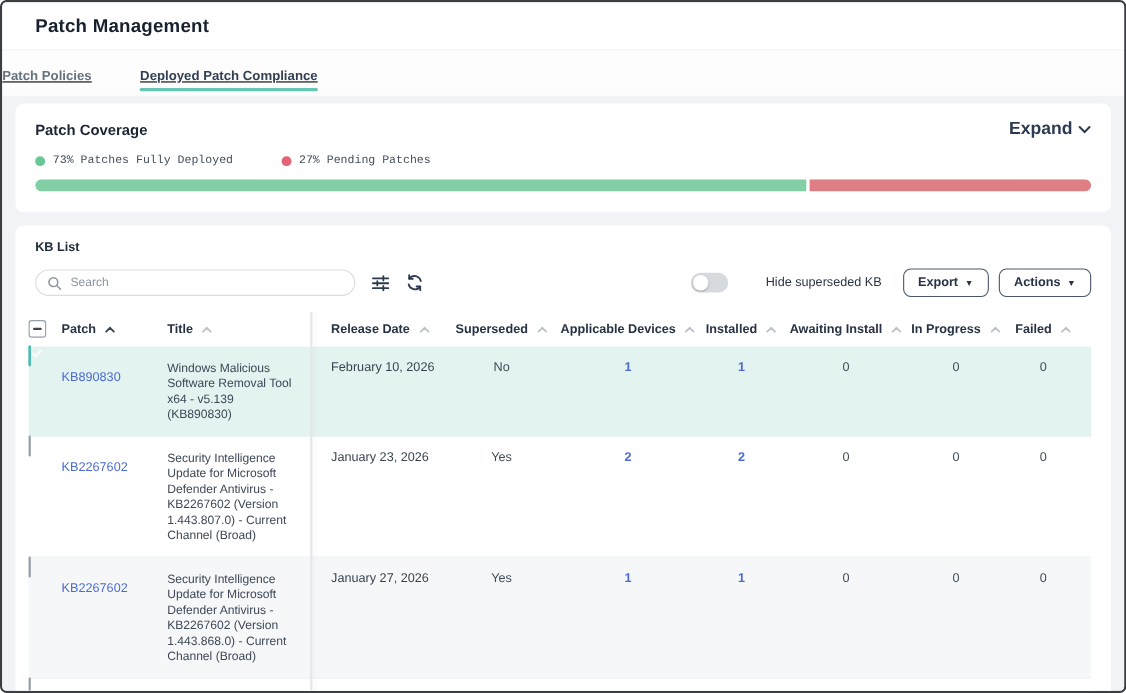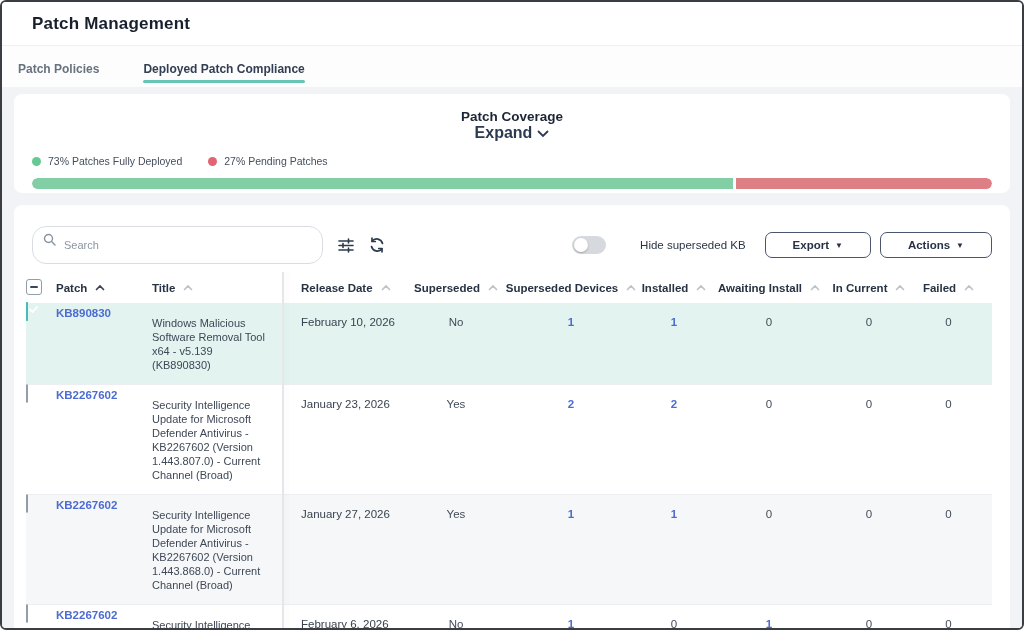--- a/index.html
+++ b/index.html
@@ -4,71 +4,71 @@
 <style>
   * { margin:0; padding:0; box-sizing:border-box; }
   html,body { width:1024px; height:630px; font-family:"Liberation Sans", sans-serif; background:#fff; }
   .frame { width:1024px; height:630px; border:2px solid #3a3d42; border-radius:6px; overflow:hidden; background:#fff; display:flex; flex-direction:column; }
 
   
   .topbar { height:44px; background:#fff; padding:12px 0 0 30px; border-bottom:1px solid #eef0f3; flex:none; }
   .page-title { font-size:17px; font-weight:bold; color:#18202e; letter-spacing:.2px; }
 
   
-  .tabbar { height:41px; background:#fdfdfe; display:flex; align-items:flex-end; padding-left:16px; gap:44px; flex:none; }
+  .tabbar { height:41px; background:#fdfdfe; display:flex; align-items:flex-end; gap:44px; flex:none;text-decoration:underline; }
   .tab { font-size:12px; font-weight:bold; color:#67727f; padding-bottom:11px; cursor:pointer; position:relative; }
   .tab.active { color:#323e52; }
   .tab.active::after { content:""; position:absolute; left:0; right:0; bottom:4px; height:3px; border-radius:2px; background:#68c5b5; }
 
   
   .content { flex:1; background:#f2f3f6; overflow:hidden; }
   .card { background:#fff; border-radius:8px; margin:0 12px; }
 
   
   .coverage { margin-top:7px; height:99px; padding:15px 18px 0; position:relative; }
-  .cov-head { display:flex; justify-content:space-between; align-items:center;flex-direction:column; }
+  .cov-head { display:flex; justify-content:space-between; align-items:center; }
   .cov-title { font-size:13.5px; font-weight:bold; color:#1c2533; }
   .expand { display:flex; align-items:center; gap:5px; font-size:16px; font-weight:bold; color:#2c3a52; cursor:pointer; }
-  .legend { display:flex; gap:26px; margin-top:13px; align-items:flex-end; }
+  .legend { display:flex; gap:44px; margin-top:13px; align-items:flex-end;font-family:Liberation Mono, monospace; }
   .legend-item { display:flex; align-items:center; gap:7px; font-size:10.5px; color:#444f5c; }
   .dot { width:9px; height:9px; border-radius:50%; flex:none; }
   .bar { margin-top:11px; height:11px; border-radius:6px; display:flex; gap:3px; overflow:hidden; }
   .bar-seg { height:100%; }
   .bar-seg.deployed { border-radius:6px 0 0 6px; }
   .bar-seg.pending { border-radius:0 6px 6px 0; flex:1; }
 
   
   .kbcard { margin-top:12px; border-radius:8px 8px 0 0; height:428px; padding:14px 18px 0; position:relative; overflow:hidden; }
   .kb-title { font-size:11.5px; font-weight:bold; color:#222c3a; }
   .controls { display:flex; align-items:center; margin-top:12px; height:28px; }
-  .search-wrap { position:relative; width:291px; height:38px;text-decoration:underline; }
+  .search-wrap { position:relative; width:291px; height:24px;text-decoration:underline; }
   .search-input { width:100%; height:100%; border:1px solid #d9dde3; border-radius:14px; padding:0 10px 0 31px; font-size:11px; color:#333; outline:none; font-family:"Liberation Sans", sans-serif; background:#fff; }
   .search-input::placeholder { color:#8b95a0; }
   .search-icon { position:absolute; left:11px; top:6px; }
   .icon-btn { margin-left:15px; cursor:pointer; display:flex; align-items:center; }
   .spacer { flex:1; }
   .toggle { width:34px; height:18px; border-radius:9px; background:#d6dade; position:relative; cursor:pointer; flex:none; }
   .toggle .knob { position:absolute; left:2px; top:2px; width:14px; height:14px; border-radius:50%; background:#fff; box-shadow:0 1px 2px rgba(0,0,0,.25); }
   .toggle-label { font-size:11.5px; color:#2b3545; margin:0 10px 0 9px; white-space:nowrap;padding-left:25px; }
-  .btn { display:flex; align-items:center; gap:6px; border:1px solid #4a566e; border-radius:7px; background:#fff; padding:0 27px; height:26px; font-size:11.5px; font-weight:bold; color:#273247; cursor:pointer; margin-left:9px; white-space:nowrap; font-family:"Liberation Sans", sans-serif; }
+  .btn { display:flex; align-items:center; gap:6px; border:1px solid #4a566e; border-radius:7px; background:#fff; padding:0 13px; height:26px; font-size:11.5px; font-weight:bold; color:#273247; cursor:pointer; margin-left:9px; white-space:nowrap; font-family:"Liberation Sans", sans-serif; }
   .caret { font-size:8px; position:relative; top:0px; }
 
   
   .table { margin-top:13px; position:relative; margin-left:-6px; }
   .col-divider { position:absolute; left:256px; top:0; bottom:-300px; width:2px; background:#e4e6ea; box-shadow:3px 0 4px rgba(0,0,0,.04); z-index:3; }
   .trow { display:grid; grid-template-columns:30px 96px 124px 135px 90px 140px 66px 124px 76px 83px; position:relative; }
   .thead { height:31px; align-items:center; }
   .th { font-size:11.5px; font-weight:bold; color:#273243; display:flex; align-items:center; gap:8px; cursor:pointer; white-space:nowrap; }
   .th.c { justify-content:center; }
   .th.rel { padding-left:25px; }
   .sort { flex:none; display:flex; }
   .cell { font-size:11.5px; color:#424c59; padding-top:13px; }
   .cell.c { text-align:center; }
   .cell.rel { padding-left:25px; color:#39434f; }
-  .patch-link { font-size:11.5px; font-weight:bold; color:#4c6bd3; padding-top:4px; cursor:pointer; }
+  .patch-link { font-size:11.5px; font-weight:normal; color:#4c6bd3; padding-top:22px; cursor:pointer; }
   .title-cell { font-size:11px; color:#3e4856; line-height:14px; padding:13px 10px 12px 0; }
   .num-link { color:#4c6bd3; font-weight:bold; cursor:pointer; }
   .row { border-bottom:1px solid #eceef1; background:#fff; min-height:70px; }
   .row.sel { background:#e2f3f0; }
   .row.alt { background:#f6f7f9; }
 
   
   .cbox { width:16px; height:16px; border-radius:3px; border:1.5px solid #939da9; background:#fff; position:relative; cursor:pointer; margin-top:-1px; }
   .cbox.row-cb { margin-top:12px; }
   .cbox.indet::after { content:""; position:absolute; left:3px; right:3px; top:6px; height:2px; background:#3c4654; border-radius:1px; }
@@ -112,20 +112,21 @@
           <span>27% Pending Patches</span>
         </div>
       </div>
       <div class="bar">
         <div class="bar-seg deployed" id="bar-deployed" style="width: 73%; background: rgb(130, 207, 166);"></div>
         <div class="bar-seg pending" id="bar-pending" style="background: rgb(222, 126, 133);"></div>
       </div>
     </div>
 
     <div class="card kbcard">
+      <div class="kb-title">KB List</div>
 
       <div class="controls">
         <div class="search-wrap">
           <span class="search-icon">
             <svg width="13" height="13" viewBox="0 0 13 13">
                 <circle cx="5.5" cy="5.5" r="4" stroke="#8b95a0" stroke-width="1.4" fill="none"></circle>
                 <path d="M8.6 8.6 L12 12" stroke="#8b95a0" stroke-width="1.4" stroke-linecap="round"></path>
               </svg>
           </span>
           <input class="search-input" type="text" placeholder="Search" style="">
@@ -198,21 +199,21 @@
           </div>
           <div class="th c">
             <span>Superseded</span>
             <span class="sort">
                 <svg width="10" height="7" viewBox="0 0 10 7">
                   <path d="M1.5 5.5 L5 2 L8.5 5.5" stroke="#bcc3cc" stroke-width="1.7" fill="none" stroke-linecap="round"></path>
                 </svg>
               </span>
           </div>
           <div class="th c">
-            <span>Superseded Devices</span>
+            <span>Applicable Devices</span>
             <span class="sort">
                 <svg width="10" height="7" viewBox="0 0 10 7">
                   <path d="M1.5 5.5 L5 2 L8.5 5.5" stroke="#bcc3cc" stroke-width="1.7" fill="none" stroke-linecap="round"></path>
                 </svg>
               </span>
           </div>
           <div class="th c">
             <span>Installed</span>
             <span class="sort">
                 <svg width="10" height="7" viewBox="0 0 10 7">
@@ -222,21 +223,21 @@
           </div>
           <div class="th c">
             <span>Awaiting Install</span>
             <span class="sort">
                 <svg width="10" height="7" viewBox="0 0 10 7">
                   <path d="M1.5 5.5 L5 2 L8.5 5.5" stroke="#bcc3cc" stroke-width="1.7" fill="none" stroke-linecap="round"></path>
                 </svg>
               </span>
           </div>
           <div class="th c">
-            <span>In Current</span>
+            <span>In Progress</span>
             <span class="sort">
                 <svg width="10" height="7" viewBox="0 0 10 7">
                   <path d="M1.5 5.5 L5 2 L8.5 5.5" stroke="#bcc3cc" stroke-width="1.7" fill="none" stroke-linecap="round"></path>
                 </svg>
               </span>
           </div>
           <div class="th c">
             <span>Failed</span>
             <span class="sort">
                 <svg width="10" height="7" viewBox="0 0 10 7">

